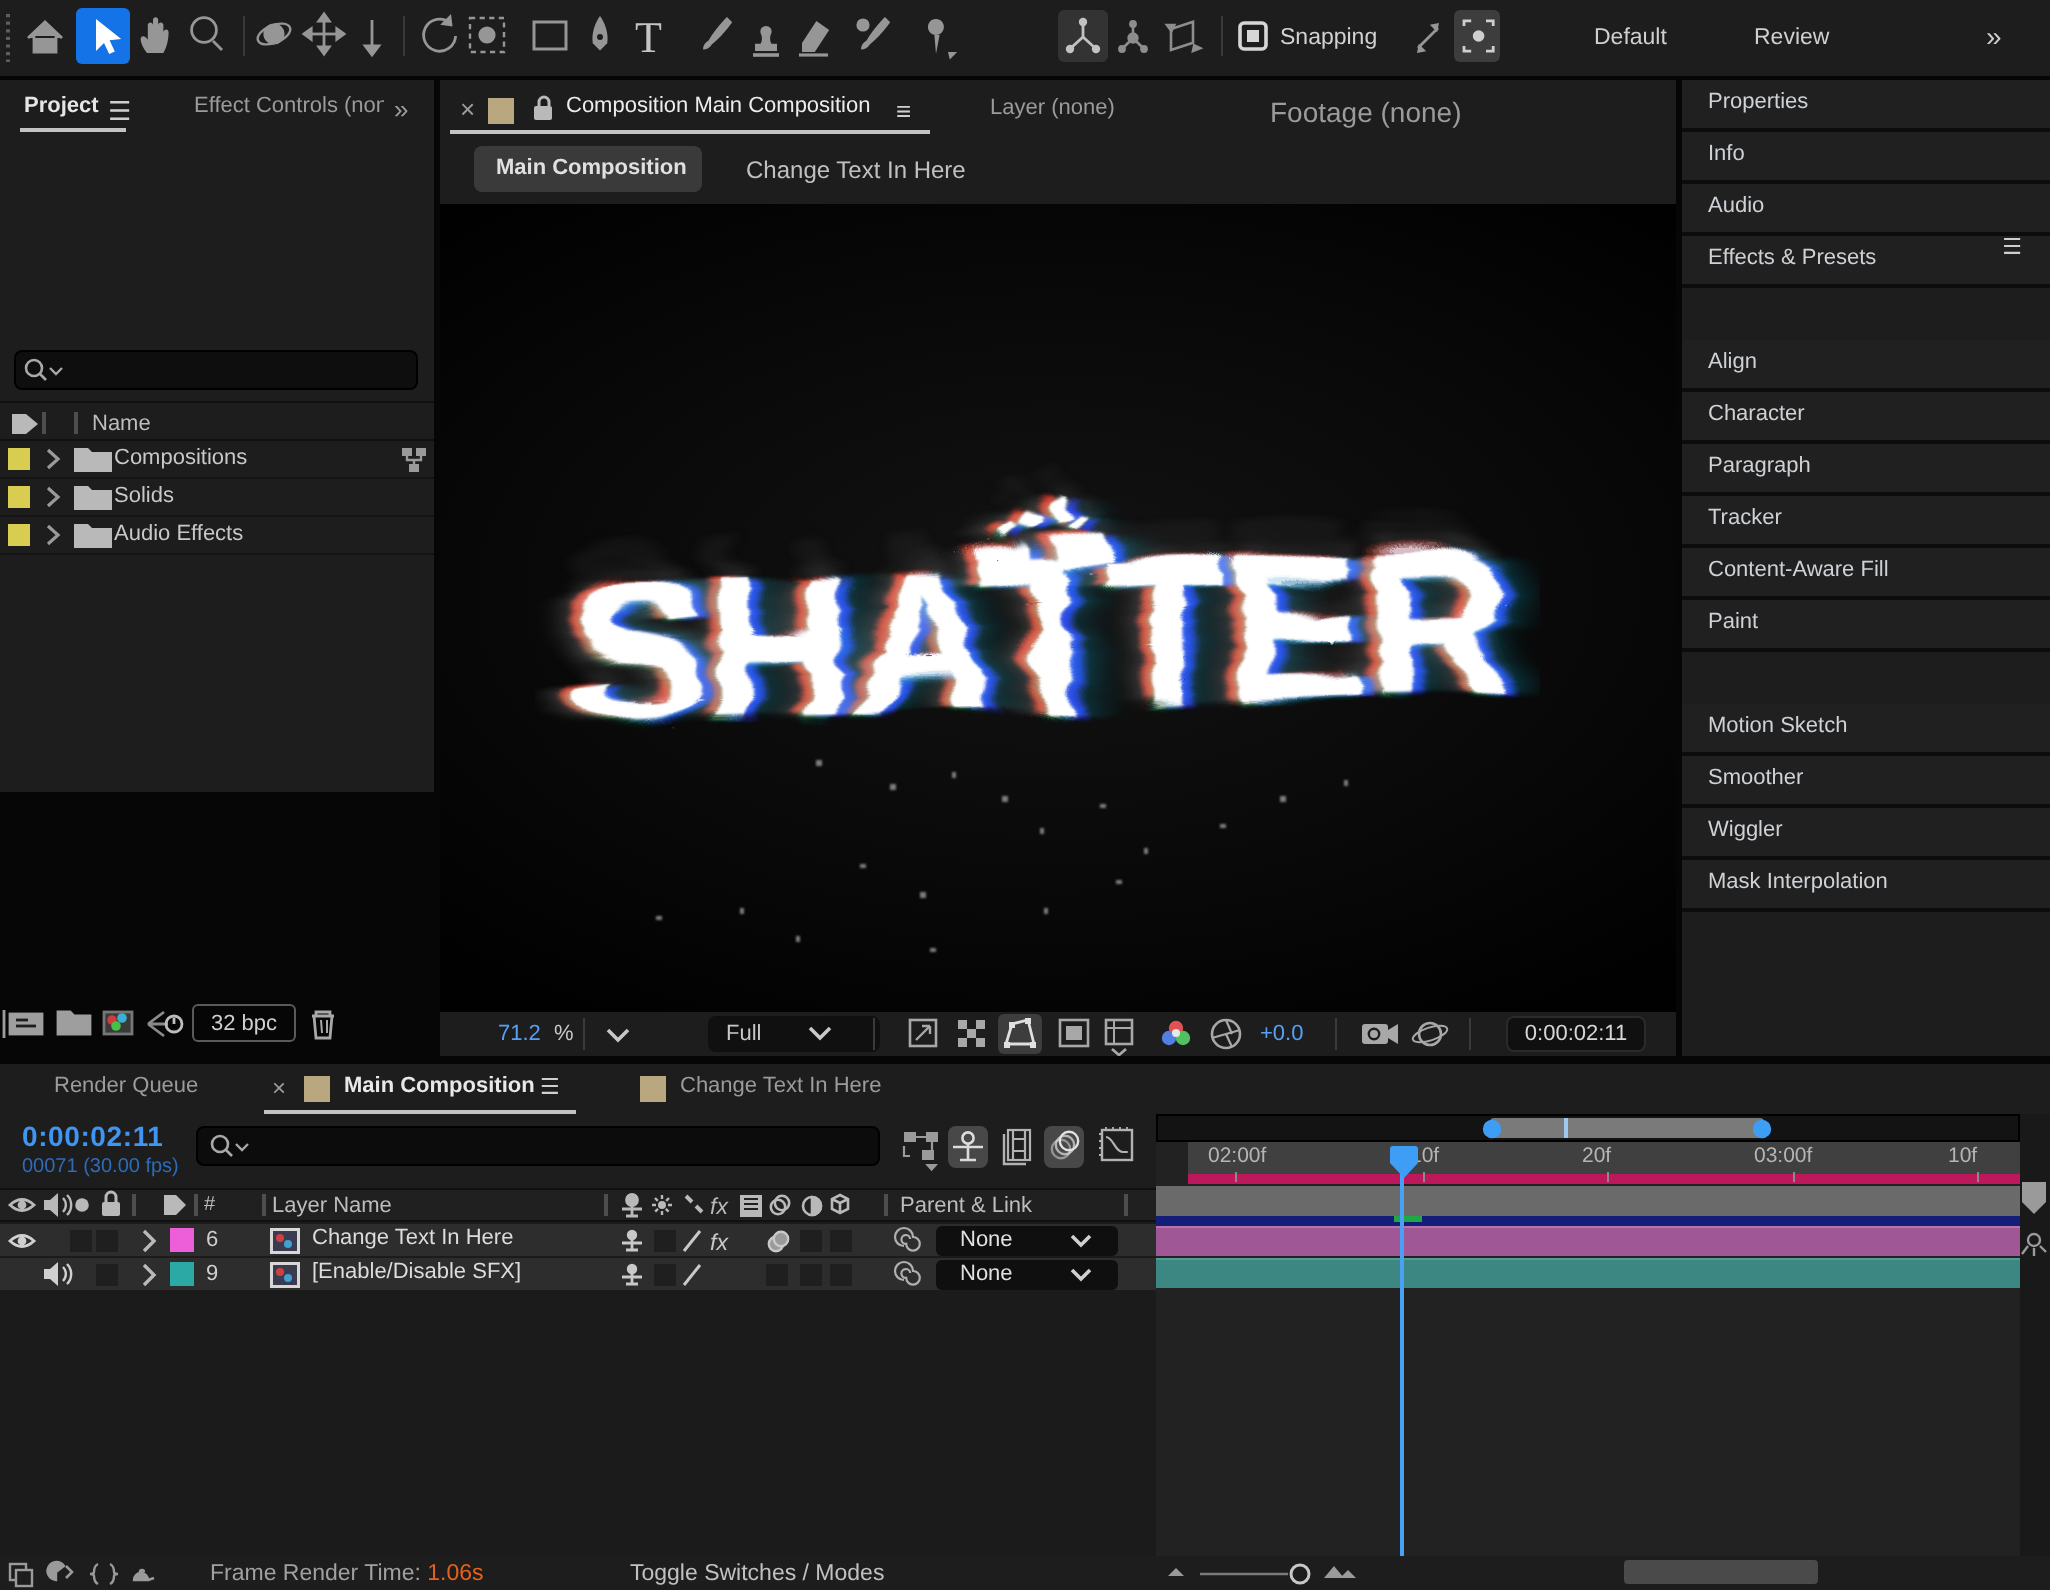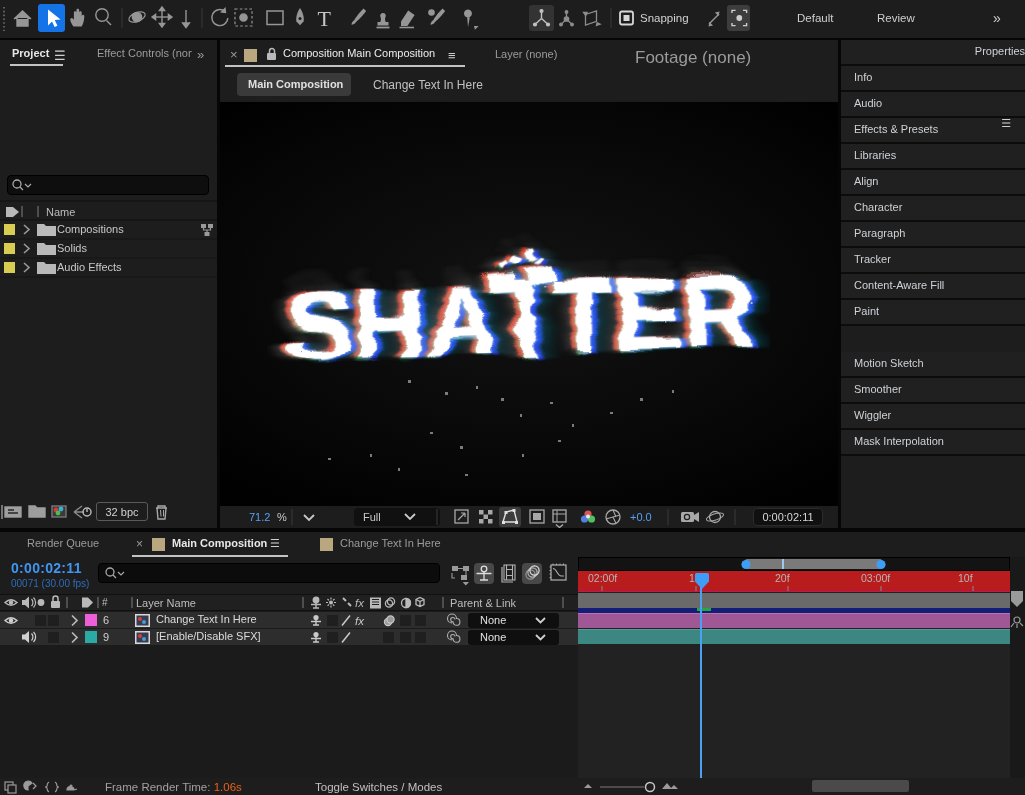--- a/index.html
+++ b/index.html
@@ -107,21 +107,21 @@
       <g stroke="#cfcfcf" stroke-width="1.4" fill="none">
         <path d="M732 13 v-2.6 h3.6 M743 10.4 h3.6 v2.6 M746.6 23 v2.6 h-3.6 M735.6 25.6 h-3.6 v-2.6"></path>
         <circle cx="739.3" cy="18" r="2.2" fill="#cfcfcf"></circle>
       </g>
       <text x="797" y="22" font-size="11.5" fill="#cfcfcf">Default</text>
       <text x="877" y="22" font-size="11.5" fill="#cfcfcf">Review</text>
       <text x="993" y="23" font-size="14" fill="#cfcfcf">»</text>
     </svg>
   </div>
 
-  <div class="abs" id="projpanel" style="left:0;top:40px;width:217px;height:488px;background:#1d1d1d;">
+  <div class="abs" id="projpanel" style="left:0;top:40px;width:217px;height:356px;background:#1d1d1d;">
     <div class="abs" style="left:12px;top:7px;color:#e6e6e6;font-size:11px;font-weight:bold;">Project</div>
     <div class="abs" style="left:10px;top:24px;width:53px;height:1.5px;background:#c3c3c3;"></div>
     <div class="abs" style="left:54px;top:8px;color:#cfcfcf;font-size:13px;">☰</div>
     <div class="abs" style="left:97px;top:7px;color:#9b9b9b;font-size:11px;white-space:nowrap;overflow:hidden;width:95px;">Effect Controls (non</div>
     <div class="abs" style="left:197px;top:7px;color:#9b9b9b;font-size:13px;">»</div>
 
     <div class="abs" style="left:7px;top:135px;width:202px;height:20px;background:#0e0e0e;border:1px solid #000;border-radius:4px;"></div>
     <svg class="abs" width="217" height="488" style="left:0;top:0;">
 
       <g stroke="#a8a8a8" fill="none" stroke-width="1.3">
@@ -191,21 +191,21 @@
     <div class="abs" style="left:10px;top:7px;color:#9b9b9b;font-size:13px;">×</div>
     <div class="abs" style="left:24px;top:9px;width:13px;height:13px;background:#b9a780;"></div>
     <svg class="abs" width="16" height="16" style="left:44px;top:6px;">
       <rect x="3" y="7" width="9" height="7" rx="1" fill="#b9b9b9"></rect>
       <path d="M5.5 7 v-2 a2.5 2.5 0 0 1 5 0 v2" fill="none" stroke="#b9b9b9" stroke-width="1.5"></path>
     </svg>
     <div class="abs" style="left:63px;top:7px;color:#ececec;font-size:11px;">Composition Main Composition</div>
     <div class="abs" style="left:228px;top:8px;color:#cfcfcf;font-size:13px;">≡</div>
     <div class="abs" style="left:5px;top:25px;width:240px;height:2px;background:#c3c3c3;"></div>
     <div class="abs" style="left:275px;top:8px;color:#9b9b9b;font-size:11px;">Layer (none)</div>
-    <div class="abs" style="left:415px;top:8px;color:#9b9b9b;font-size:17px;">Footage (none)</div>
+    <div class="abs" style="left:415px;top:8px;color:#9b9b9b;font-size:14px;">Footage (none)</div>
 
     <div class="abs" style="left:0;top:28px;width:618px;height:34px;background:#1d1d1d;">
       <div class="abs" style="left:17px;top:5px;width:114px;height:23px;background:#3a3a3a;border-radius:4px;color:#e0e0e0;font-size:11px;font-weight:bold;line-height:23px;text-align:left;padding-left:11px;">Main Composition <span style="color:#bbb;font-weight:normal;margin-left:6px;">‹</span></div>
       <div class="abs" style="left:153px;top:10px;color:#c0c0c0;font-size:12px;">Change Text In Here</div>
     </div>
 
     <div class="abs" id="viewer" style="left:0;top:62px;width:618px;height:404px;background:radial-gradient(ellipse 72% 62% at 50% 48%, #131313 0%, #0a0a0a 52%, #010101 100%);overflow:hidden;">
       <svg width="618" height="404" style="position:absolute;left:0;top:0;">
         <defs>
           <filter id="glitch" x="-20%" y="-40%" width="140%" height="180%">
@@ -342,25 +342,24 @@
           <g>
             <circle cx="495" cy="11" r="5.5"></circle>
             <ellipse cx="495" cy="11" rx="9" ry="3.2" transform="rotate(-18 495 11)" stroke-width="1"></ellipse>
           </g>
         </g>
       </svg>
     </div>
   </div>
 
   <div class="abs" id="rightpanel" style="left:841px;top:40px;width:184px;height:488px;background:#1d1d1d;">
-    <div class="rrow" style="top:0px;text-align:right;">Properties</div>
+    <div class="rrow" style="top:0px;">Properties</div>
     <div class="rrow" style="top:26px;">Info</div>
     <div class="rrow" style="top:52px;">Audio</div>
     <div class="rrow" style="top:78px;">Effects &amp; Presets<span style="position:absolute;right:14px;top:-1px;font-weight:normal;color:#cfcfcf;">☰</span></div>
-    <div class="rrow" style="top:104px;">Libraries</div>
     <div class="rrow" style="top:130px;">Align</div>
     <div class="rrow" style="top:156px;">Character</div>
     <div class="rrow" style="top:182px;">Paragraph</div>
     <div class="rrow" style="top:208px;">Tracker</div>
     <div class="rrow" style="top:234px;">Content-Aware Fill</div>
     <div class="rrow" style="top:260px;">Paint</div>
     <div class="rrow" style="top:312px;">Motion Sketch</div>
     <div class="rrow" style="top:338px;">Smoother</div>
     <div class="rrow" style="top:364px;">Wiggler</div>
     <div class="rrow" style="top:390px;">Mask Interpolation</div>
@@ -549,21 +548,21 @@
 
       <div class="abs" style="left:0;top:0;width:432px;height:14px;background:#131313;border:1px solid #000;">
         <div class="abs" style="left:166px;top:1px;width:137px;height:10px;background:#7a7a7a;border-radius:2px;"></div>
         <div class="abs" style="left:203px;top:1px;width:2px;height:10px;background:#9fc8f0;"></div>
         <svg class="abs" width="432" height="14" style="left:0;top:0;">
           <circle cx="167" cy="6.5" r="4.6" fill="#3e9ef6"></circle>
           <circle cx="302" cy="6.5" r="4.6" fill="#3e9ef6"></circle>
         </svg>
       </div>
 
-      <div class="abs" style="left:0;top:14px;width:432px;height:21px;background:#b91c1c;border-bottom:1px solid #be185d;">
+      <div class="abs" style="left:16px;top:14px;width:432px;height:21px;background:#404040;border-bottom:5px solid #be185d;">
         <span class="rlab" style="left:10px;">02:00f</span>
         <span class="rlab" style="left:111px;">10f</span>
         <span class="rlab" style="left:197px;">20f</span>
         <span class="rlab" style="left:283px;">03:00f</span>
         <span class="rlab" style="left:380px;">10f</span>
         <svg class="abs" width="432" height="21" style="left:0;top:0;">
           <g stroke="#8a8a8a" stroke-width="1">
             <line x1="24" y1="15" x2="24" y2="20"></line>
               <line x1="118" y1="15" x2="118" y2="20"></line>
             <line x1="210" y1="15" x2="210" y2="20"></line>

